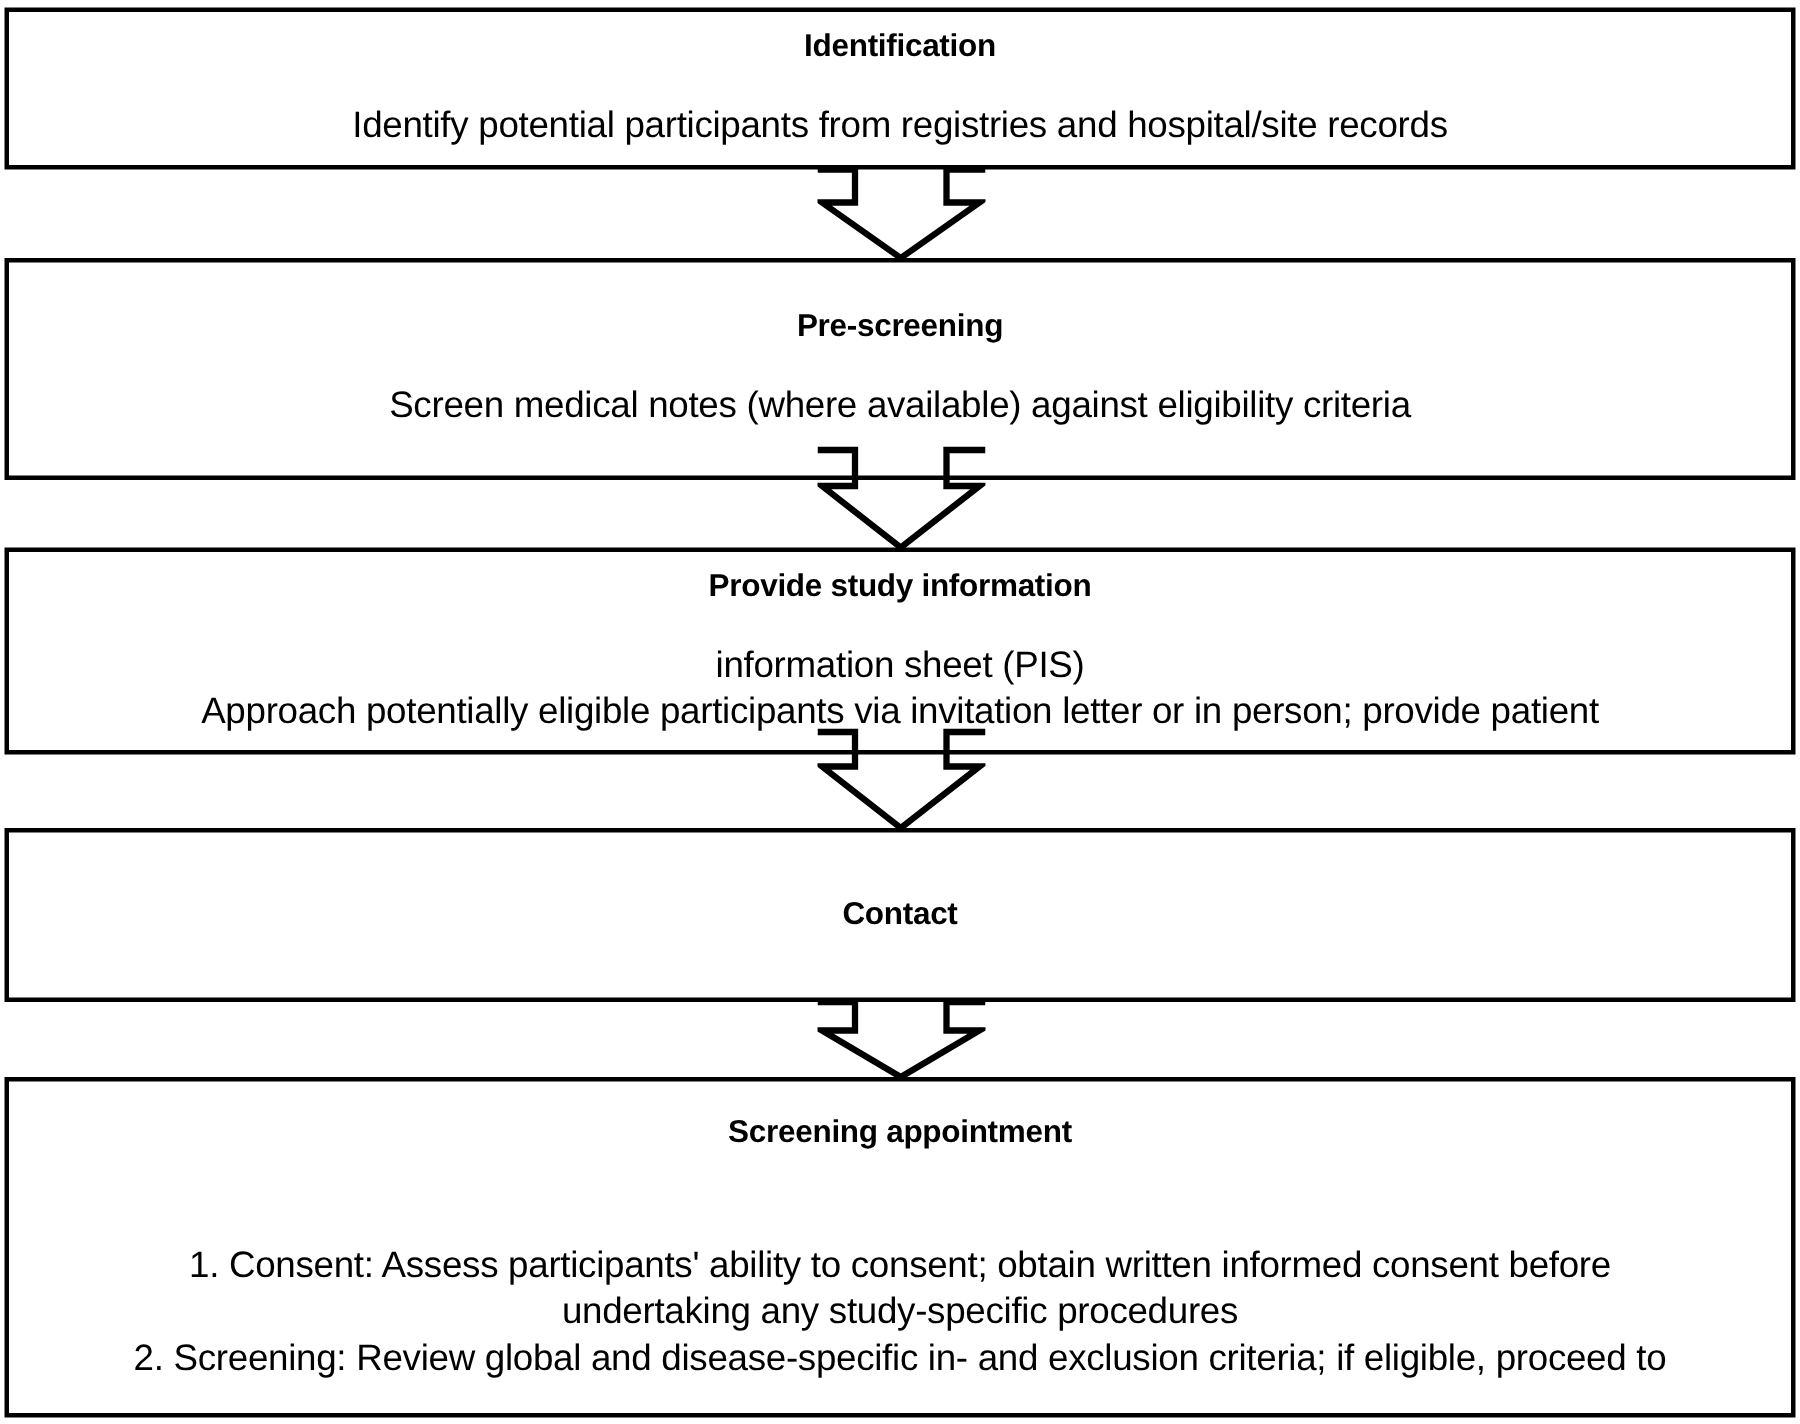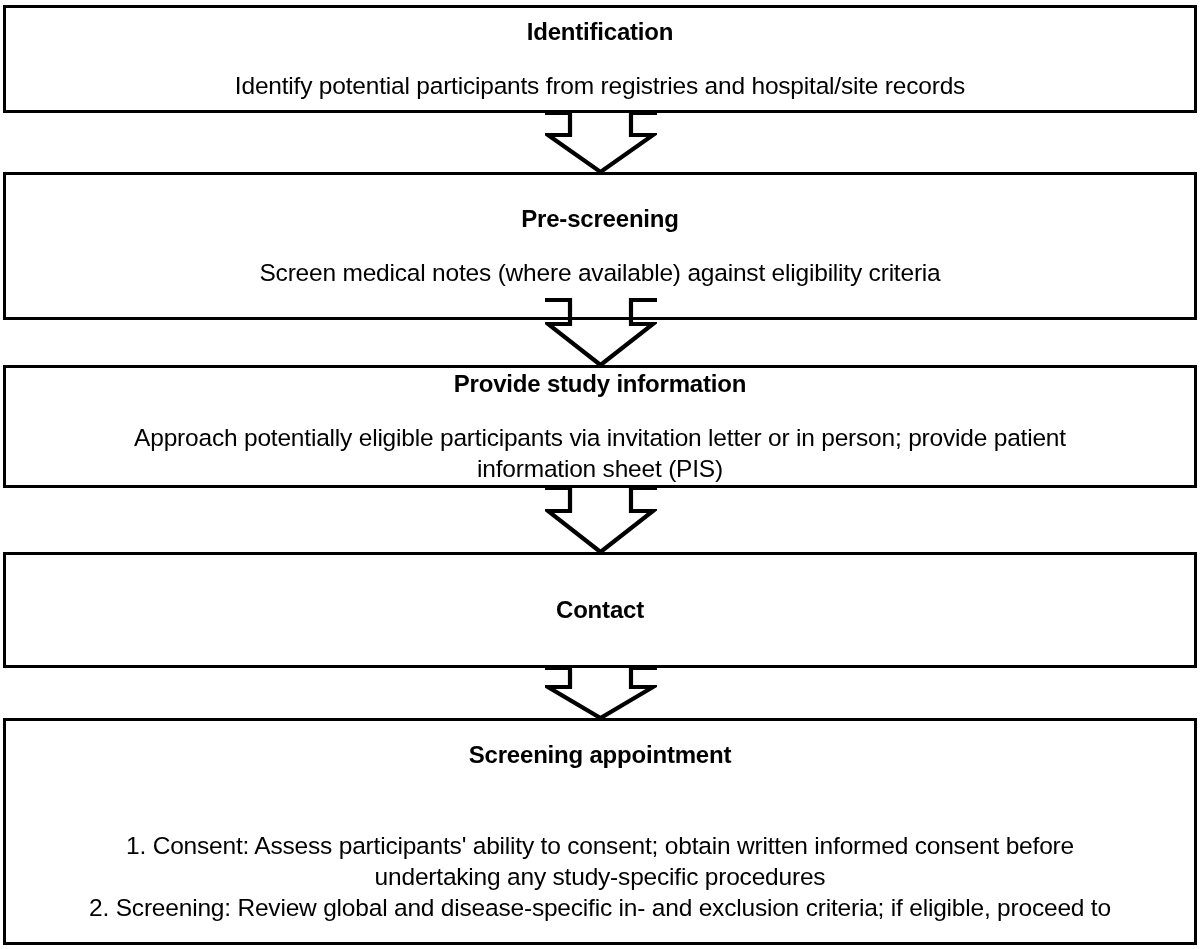--- a/index.html
+++ b/index.html
@@ -31,21 +31,21 @@
     flex-direction: column;
     align-items: center;
     justify-content: center;
     text-align: center;
     padding: 4px 14px;
     z-index: 2;
   }
 
   .box-title {
     font-weight: bold;
-    font-size: 24px;
+    font-size: 21px;
     line-height: 1.24;
     letter-spacing: -0.2px;
     white-space: nowrap;
   }
 
   .box-body {
     font-weight: normal;
     font-size: 24.5px;
     line-height: 1.27;
     letter-spacing: -0.2px;
@@ -63,21 +63,21 @@
     z-index: 3;
     pointer-events: none;
   }
   .flow-arrow svg {
     display: block;
   }
 
   
   #box-1 { left: 3px;  top: 5px;   width: 1194px; height: 108px; }
   #box-2 { left: 3px;  top: 172px; width: 1194px; height: 148px; }
-  #box-3 { left: 3px;  top: 365px; width: 1194px; height: 123px; }
+  #box-3 { left: 3px;  top: 365px; width: 1194px; height: 138px; }
   #box-4 { left: 3px;  top: 552px; width: 1194px; height: 116px; }
   #box-5 { left: 3px;  top: 718px; width: 1194px; height: 227px; gap: 36px; }
 
   #arrow-1 { left: 545px; top: 110px; width: 112px; height: 65px; }
   #arrow-2 { left: 545px; top: 297px; width: 112px; height: 71px; }
   #arrow-3 { left: 545px; top: 485px; width: 112px; height: 70px; }
   #arrow-4 { left: 545px; top: 665px; width: 112px; height: 56px; }
 </style>
 </head>
 <body>
@@ -107,22 +107,22 @@
 
   <div class="flow-arrow" id="arrow-2">
     <svg width="112" height="71" viewBox="0 0 112 71" xmlns="http://www.w3.org/2000/svg">
       <path d="M 0 3 L 25 3 L 25 27 L 3 27 L 55.5 68 L 108 27 L 86 27 L 86 3 L 112 3" fill="none" stroke="#000000" stroke-width="4.2" stroke-linejoin="miter" stroke-miterlimit="8"></path>
     </svg>
   </div>
 
   <div class="flow-box" id="box-3">
     <span class="box-title">Provide study information</span>
     <span class="box-body">
+      <span class="body-line">information sheet (PIS)</span>
       <span class="body-line">Approach potentially eligible participants via invitation letter or in person; provide patient</span>
-      <span class="body-line">information sheet (PIS)</span>
     </span>
   </div>
 
   <div class="flow-arrow" id="arrow-3">
     <svg width="112" height="70" viewBox="0 0 112 70" xmlns="http://www.w3.org/2000/svg">
       <path d="M 0 3 L 25 3 L 25 26 L 3 26 L 55.5 67 L 108 26 L 86 26 L 86 3 L 112 3" fill="none" stroke="#000000" stroke-width="4.2" stroke-linejoin="miter" stroke-miterlimit="8"></path>
     </svg>
   </div>
 
   <div class="flow-box" id="box-4">

